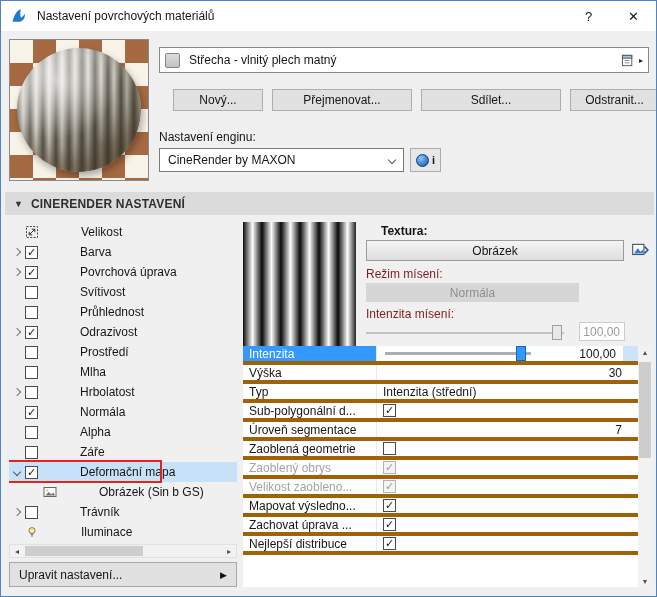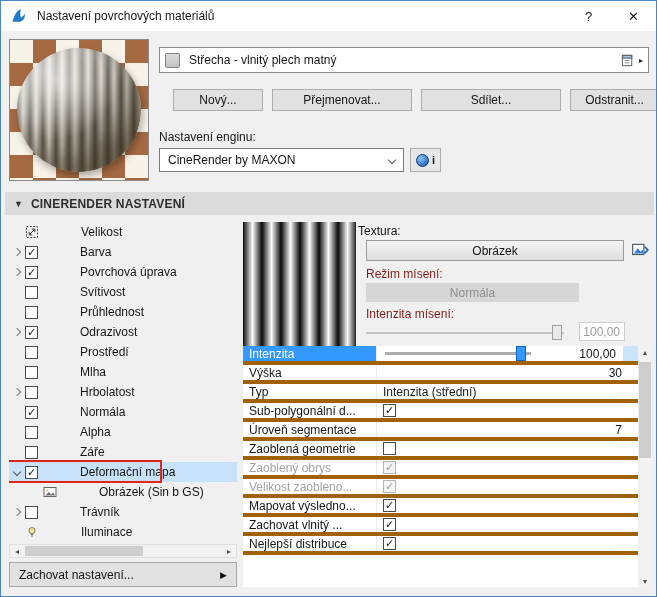--- a/index.html
+++ b/index.html
@@ -82,21 +82,21 @@
   .hthumb{height:10px;width:118px;background:#cdcdcd;margin-left:1px;flex:none;}
   .hspacer{flex:1;}
   .editbtn{position:absolute;left:8px;top:561px;width:228px;height:25px;background:#e1e1e1;border:1px solid #a8a8a8;
     display:flex;align-items:center;padding:0 9px;}
   .editbtn .el{flex:1;text-align:left;white-space:nowrap;}
   .earr{font-style:normal;font-size:9px;color:#111;}
 
   
   .texpv{position:absolute;left:242px;top:221px;width:113px;height:124px;
     background:repeating-linear-gradient(90deg,#0a0a0a 0px,#fbfbfb 9.5px,#0a0a0a 19px);}
-  .tex-label{left:357px;top:223px;}
+  .tex-label{left:380px;top:223px;font-weight:bold;}
   .texbtn{position:absolute;left:365px;top:239px;width:258px;height:21px;background:linear-gradient(#f4f4f4,#dfdfdf);
     border:1px solid #9b9b9b;display:flex;align-items:center;justify-content:center;}
   .texicon{position:absolute;left:628px;top:238px;width:22px;height:22px;display:flex;align-items:center;justify-content:center;}
   .texicon svg{width:18px;height:18px;display:block;}
   .blend-label{left:365px;top:266px;}
   .dsel{position:absolute;left:365px;top:282px;width:213px;height:19px;background:#d6d6d6;color:#8e8e8e;
     display:flex;align-items:center;justify-content:center;}
   .blendint-label{left:365px;top:306px;}
   .dtrack{position:absolute;left:365px;top:331px;width:198px;height:2px;background:#c3c3c3;}
   .dhandle{position:absolute;right:2px;top:-7px;width:10px;height:15px;background:#e8e8e8;border:1px solid #9f9f9f;}
@@ -290,21 +290,21 @@
     </div>
 
   <div class="hscroll">
     <span class="sbtn">◂</span>
     <span class="hthumb"></span>
     <span class="hspacer"></span>
     <span class="sbtn">▸</span>
   </div>
 
   <button class="editbtn">
-    <span class="el">Zachovat nastavení...</span>
+    <span class="el">Upravit nastavení...</span>
     <i class="earr">▶</i>
   </button>
 
   <div class="texpv"></div>
 
   <div class="lab tex-label">Textura:</div>
   <button class="texbtn">Obrázek</button>
   <button class="texicon">
     <svg viewBox="0 0 16 16">
         <rect x="1.5" y="3" width="10" height="9" fill="#fff" stroke="#456"></rect>
@@ -373,21 +373,21 @@
           <span class="cbx dis">✓</span>
         </div>
       </div>
       <div class="prow">
         <div class="plabel">Mapovat výsledno...</div>
         <div class="pval">
           <span class="cbx">✓</span>
         </div>
       </div>
       <div class="prow">
-        <div class="plabel">Zachovat vlnitý ...</div>
+        <div class="plabel">Zachovat úprava ...</div>
         <div class="pval">
           <span class="cbx">✓</span>
         </div>
       </div>
       <div class="prow">
         <div class="plabel">Nejlepší distribuce</div>
         <div class="pval">
           <span class="cbx">✓</span>
         </div>
       </div>

